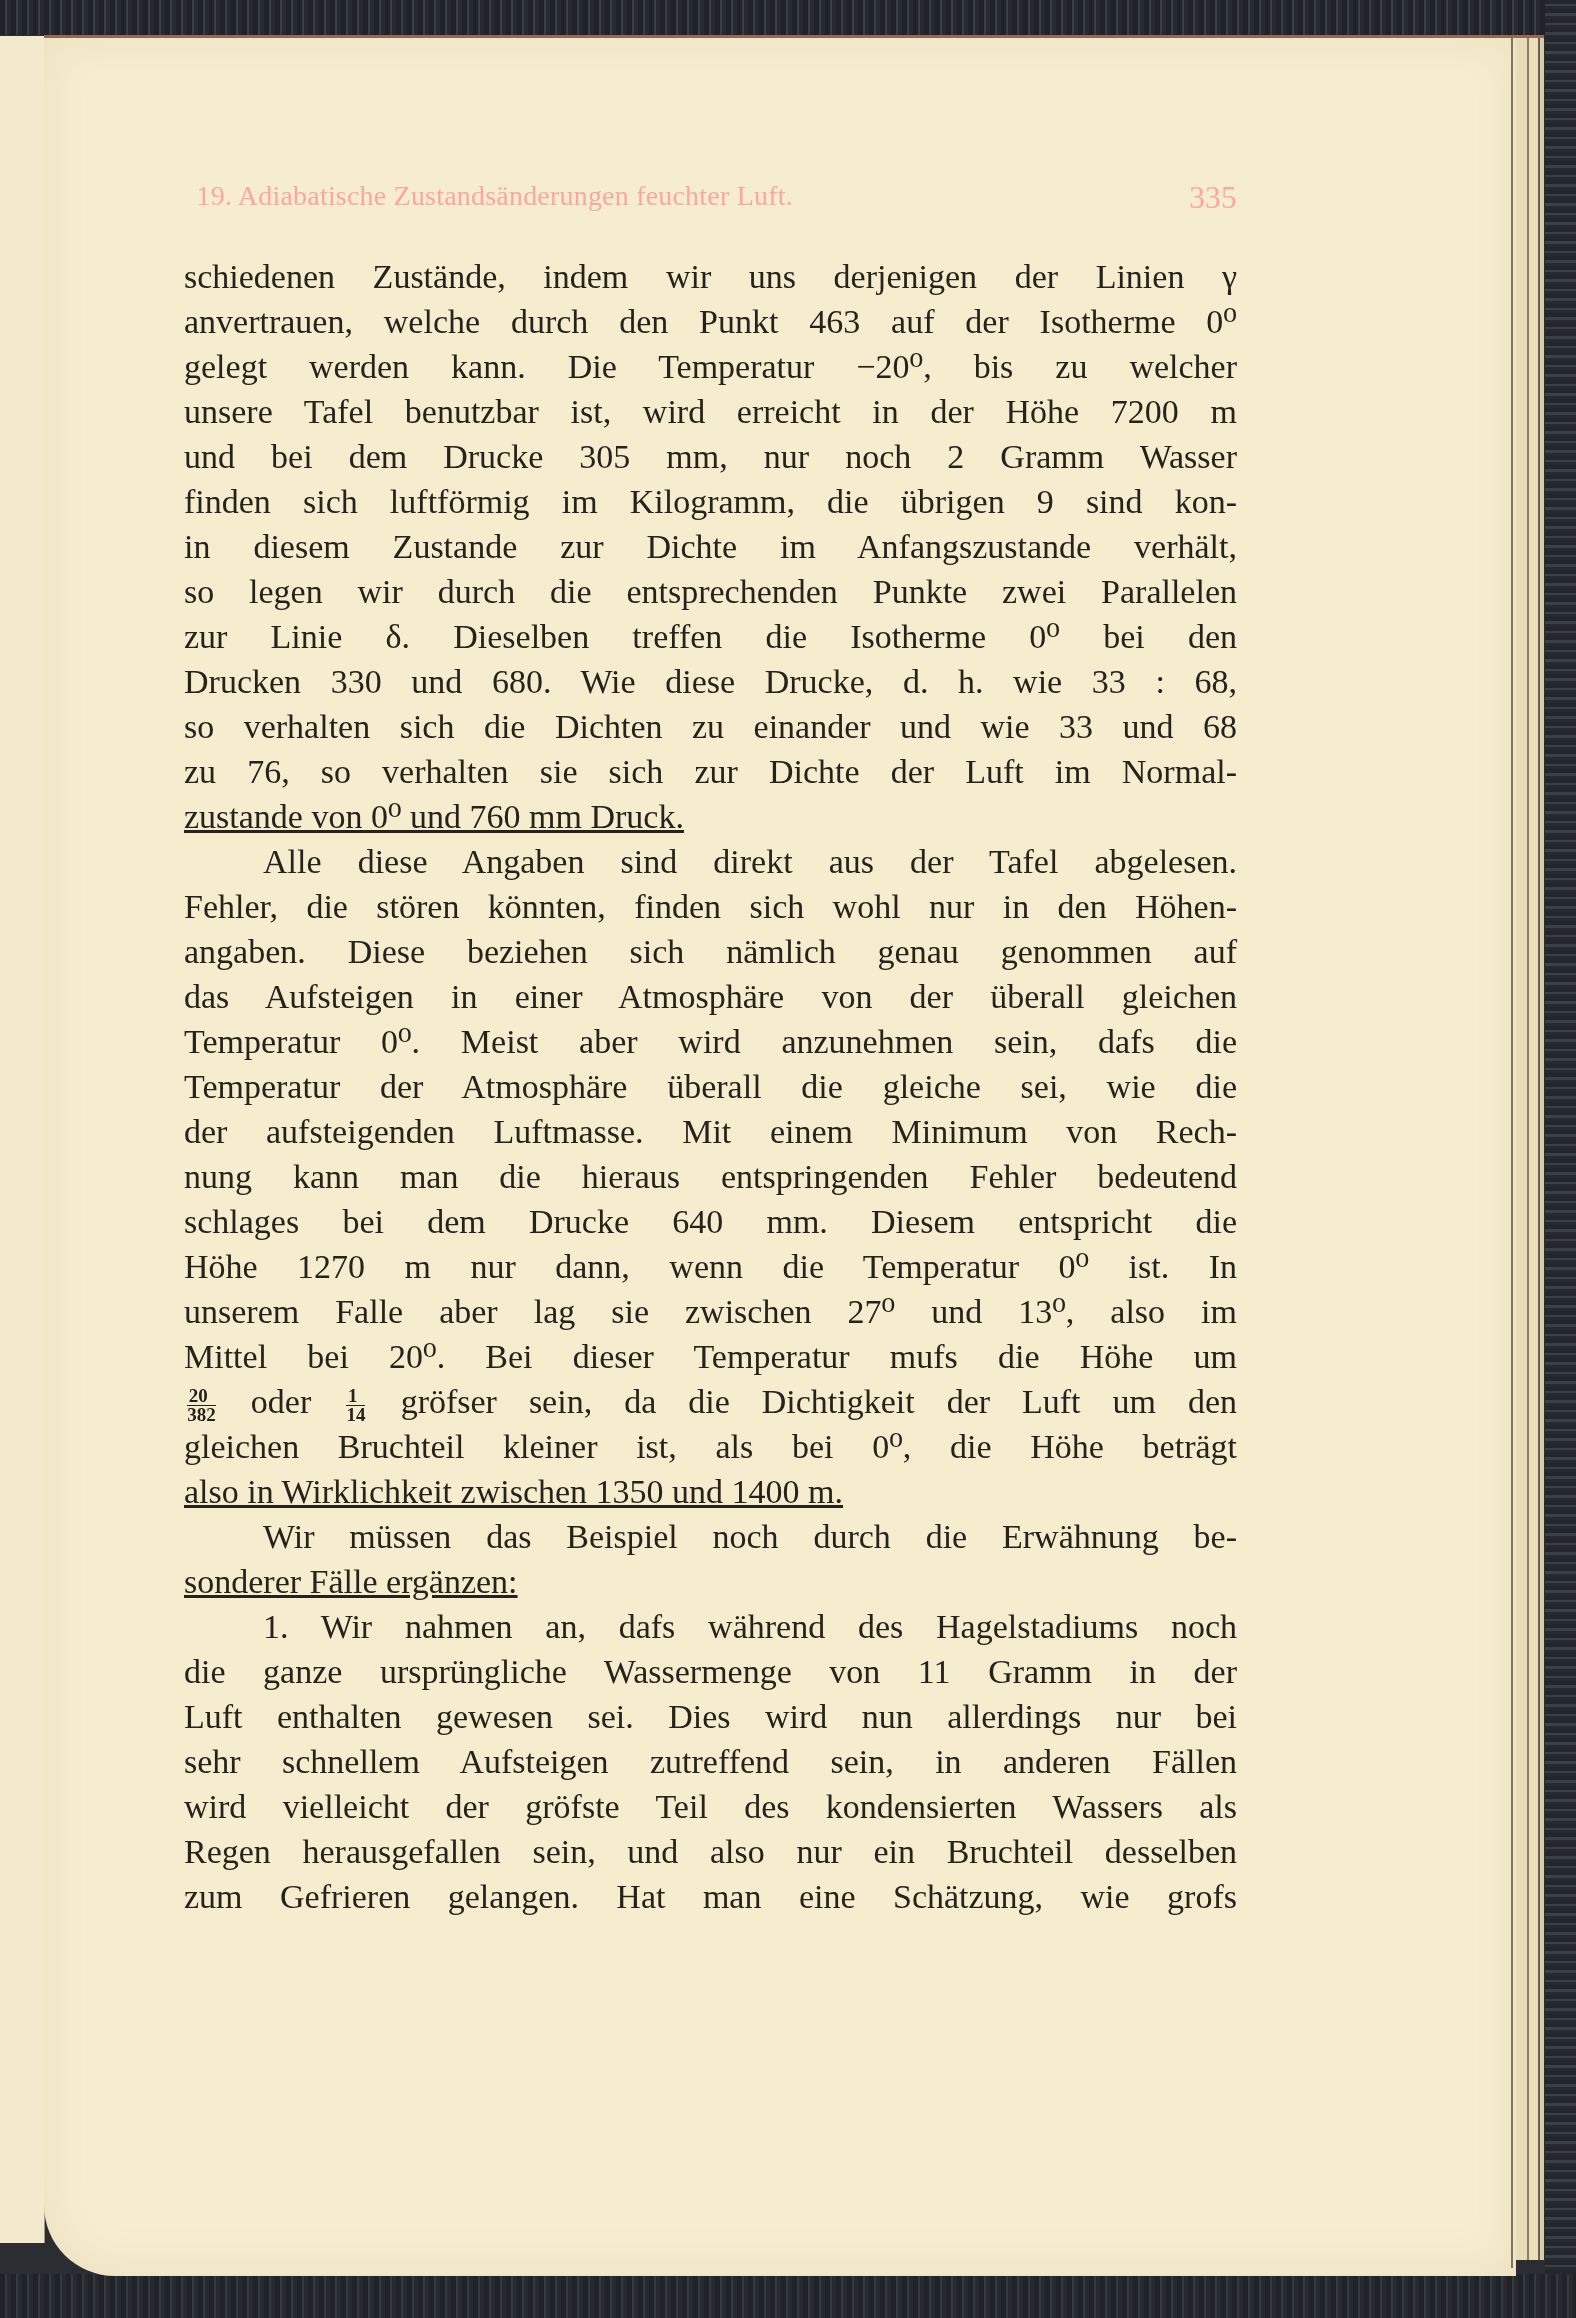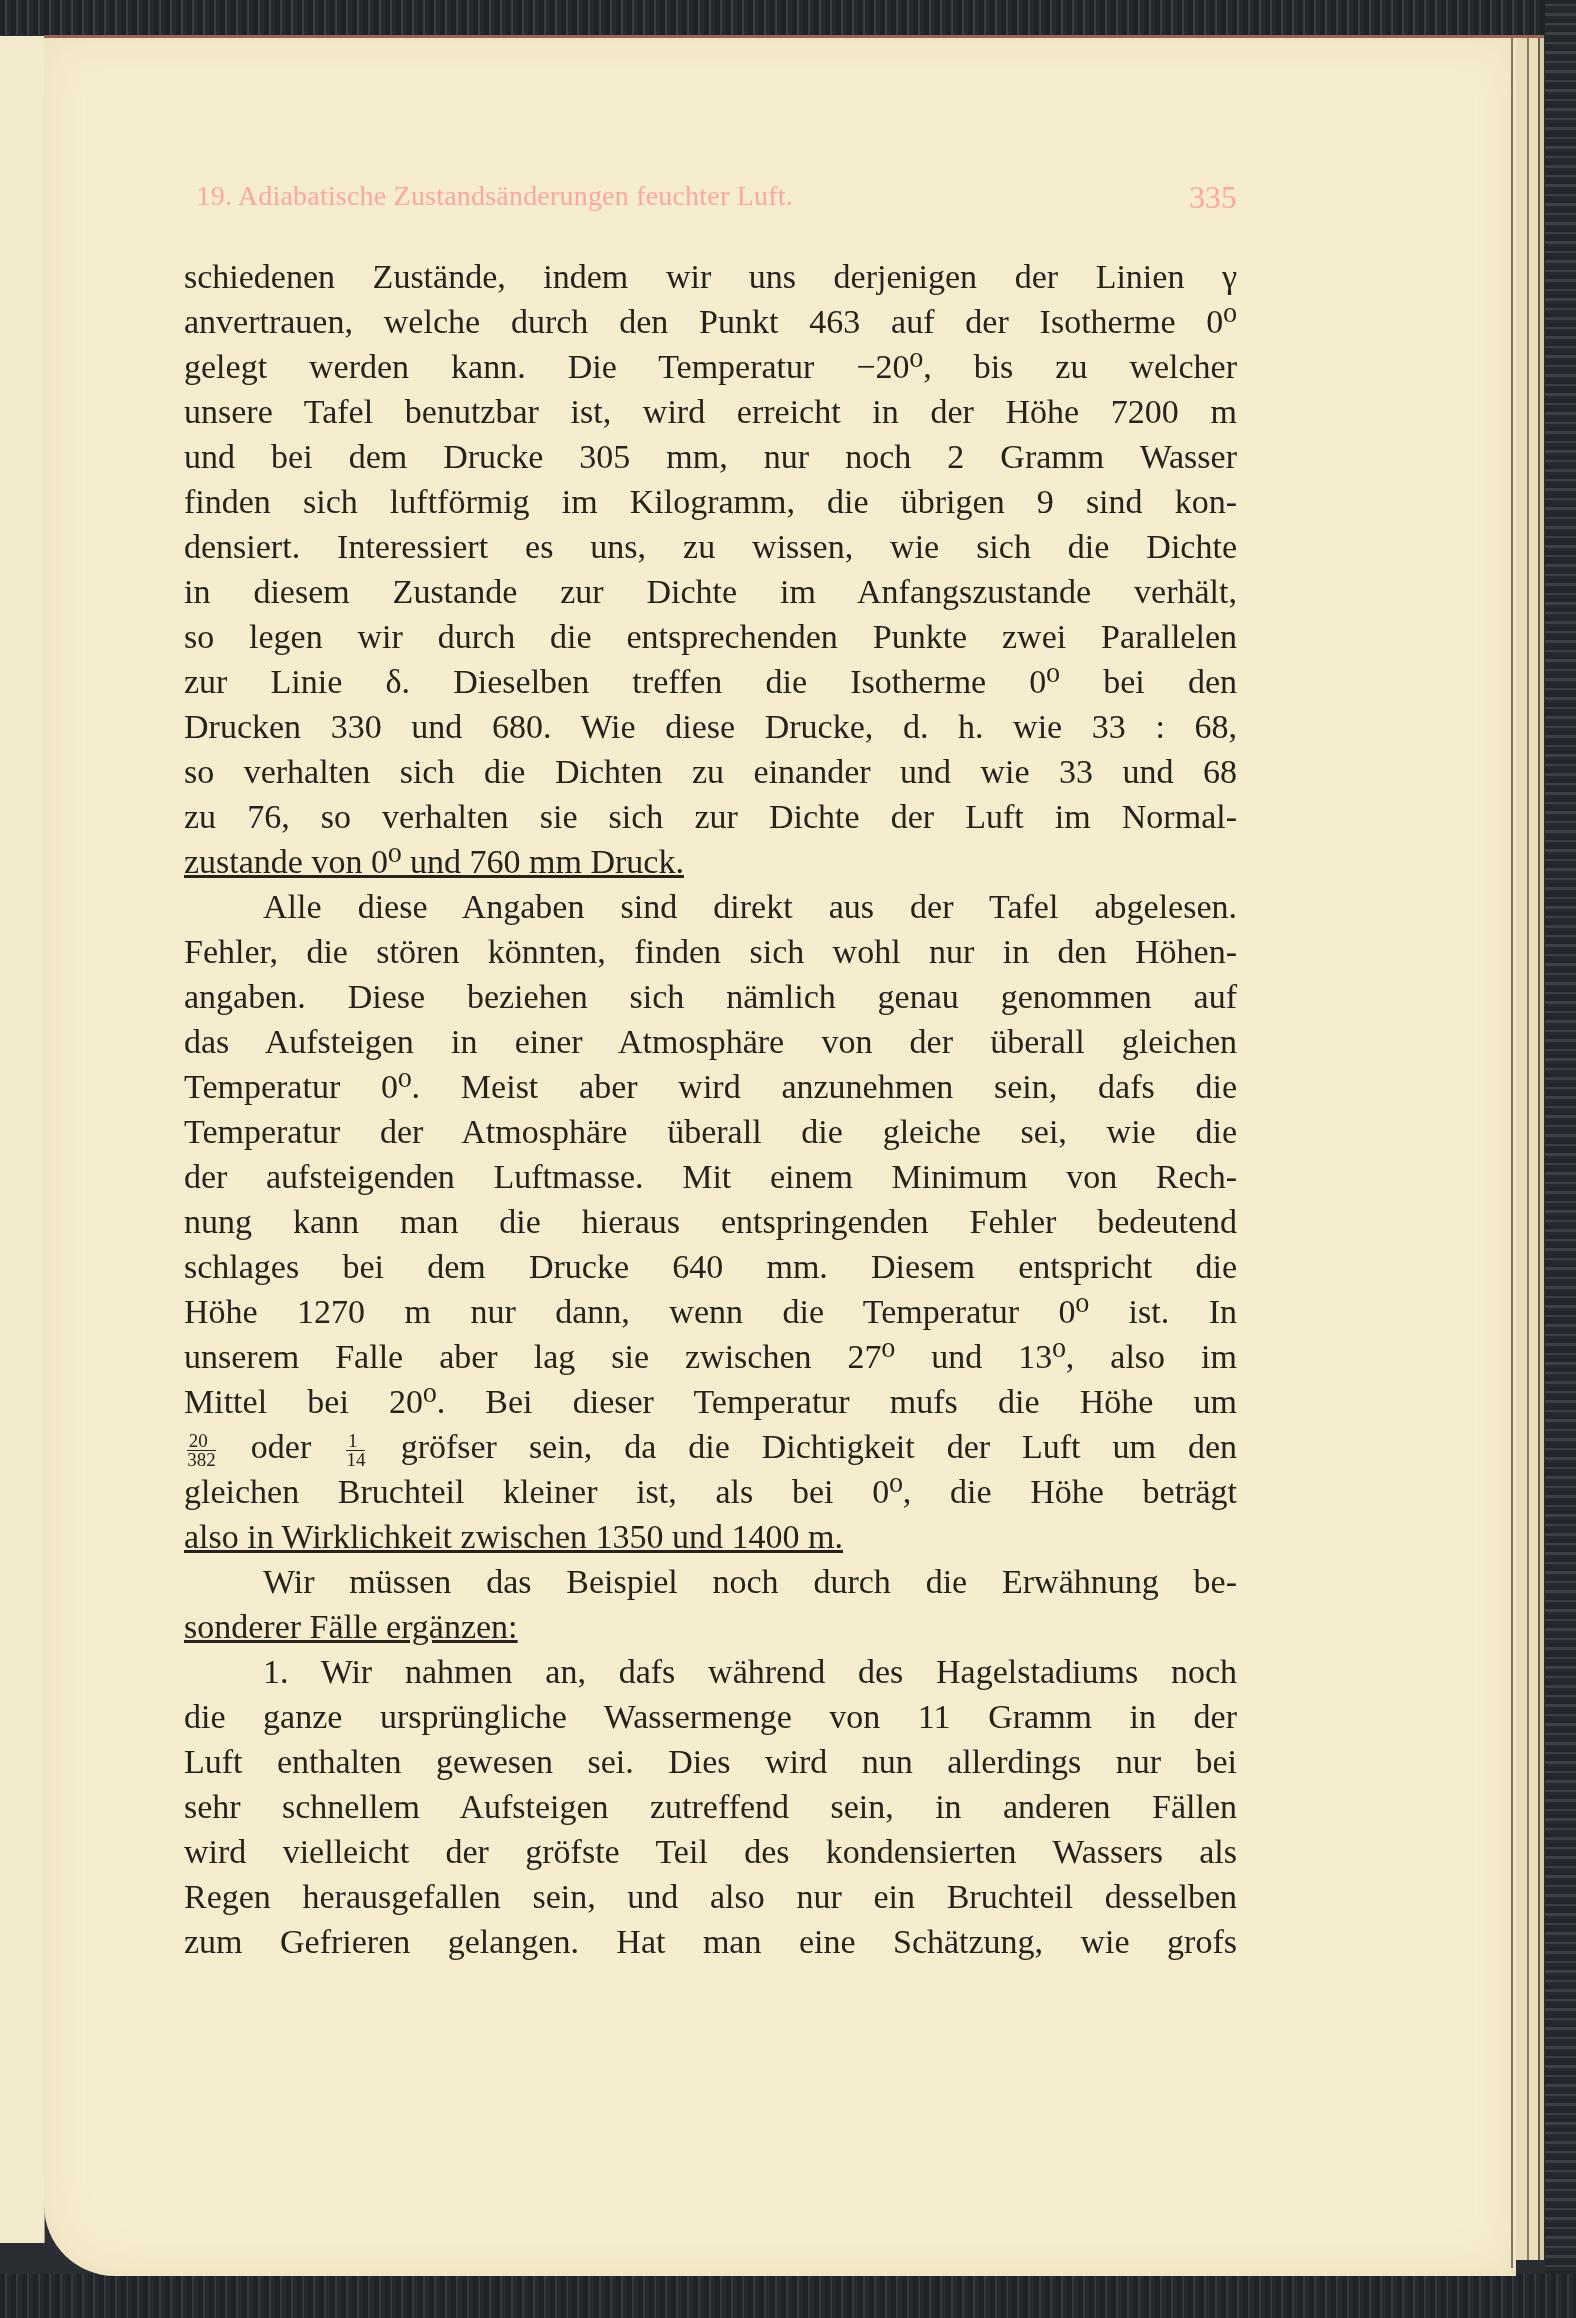--- a/index.html
+++ b/index.html
@@ -51,21 +51,21 @@
     font-size:34px; line-height:45px; color:#28221d;
   }
   .line {
     display:block; height:45px; white-space:nowrap;
     text-align:justify; text-align-last:justify;
   }
   .line.last { text-align-last:left;text-decoration:underline; }
   .line.indent { padding-left:79px; }
   .frac {
     display:inline-block; vertical-align:middle; text-align:center;
-    font-size:19px; line-height:17.3px; margin:0 3.2px;
+    font-size:19px; line-height:17.3px; margin:0 3.2px;font-weight:bold;
   }
   .frac .num-part { display:block; border-bottom:1.6px solid #28221d; padding:0 1.6px; }
   .frac .den-part { display:block; }
   .line-frac { text-align-last:justify; }
 </style>
 </head>
 <body>
 
 <div class="cover-top"></div>
 <div class="cover-right"></div>
@@ -81,21 +81,20 @@
   <span class="num">335</span>
 </div>
 
 <div class="body-text">
   <span class="line">schiedenen Zustände, indem wir uns derjenigen der Linien γ</span>
   <span class="line">anvertrauen, welche durch den Punkt 463 auf der Isotherme 0⁰</span>
   <span class="line">gelegt werden kann. Die Temperatur −20⁰, bis zu welcher</span>
   <span class="line">unsere Tafel benutzbar ist, wird erreicht in der Höhe 7200 m</span>
   <span class="line">und bei dem Drucke 305 mm, nur noch 2 Gramm Wasser</span>
   <span class="line">finden sich luftförmig im Kilogramm, die übrigen 9 sind kon-</span>
-  <span class="line">densiert. Interessiert es uns, zu wissen, wie sich die Dichte</span>
   <span class="line">in diesem Zustande zur Dichte im Anfangszustande verhält,</span>
   <span class="line">so legen wir durch die entsprechenden Punkte zwei Parallelen</span>
   <span class="line">zur Linie δ. Dieselben treffen die Isotherme 0⁰ bei den</span>
   <span class="line">Drucken 330 und 680. Wie diese Drucke, d. h. wie 33 : 68,</span>
   <span class="line">so verhalten sich die Dichten zu einander und wie 33 und 68</span>
   <span class="line">zu 76, so verhalten sie sich zur Dichte der Luft im Normal-</span>
   <span class="line last">zustande von 0⁰ und 760 mm Druck.</span>
   <span class="line indent">Alle diese Angaben sind direkt aus der Tafel abgelesen.</span>
   <span class="line">Fehler, die stören könnten, finden sich wohl nur in den Höhen-</span>
   <span class="line">angaben. Diese beziehen sich nämlich genau genommen auf</span>

